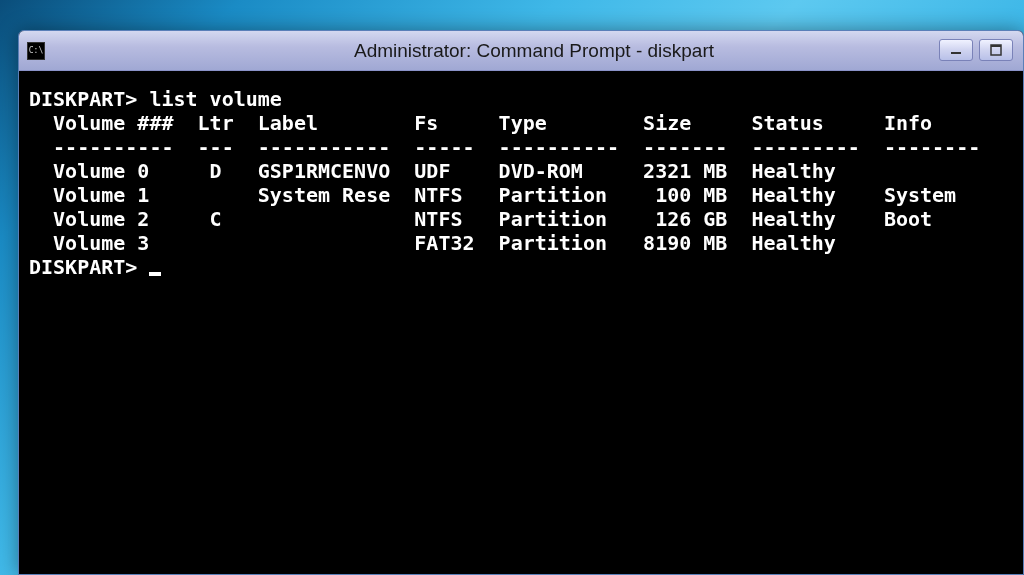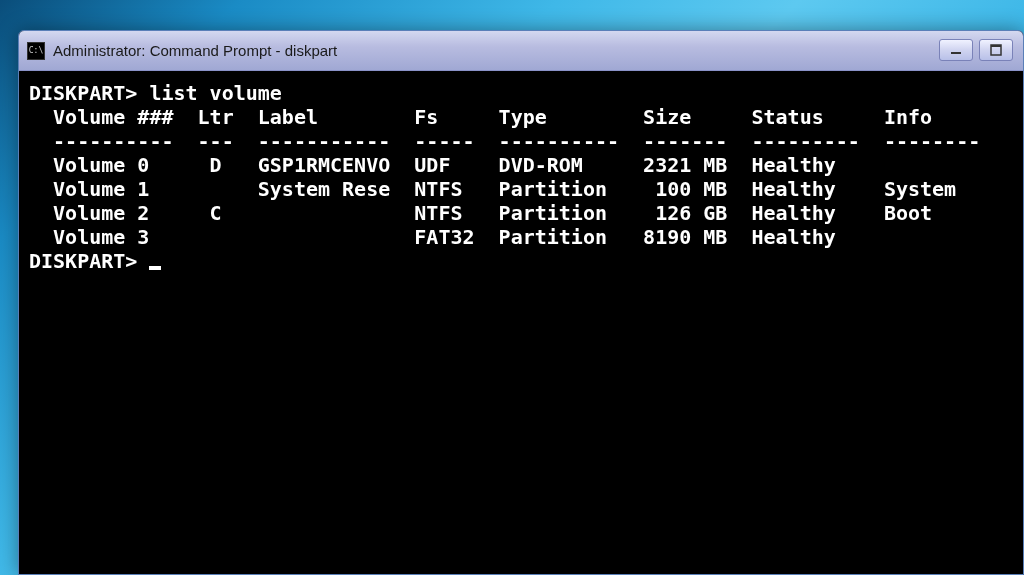--- a/index.html
+++ b/index.html
@@ -44,23 +44,24 @@
       margin-right: 8px;
       display: flex;
       align-items: center;
       justify-content: center;
       font-size: 8px;
       color: #ccc;
       font-family: monospace;
     }
     .titlebar-text {
       color: #1a1a1a;
-      font-size: 15px;
+      font-size: 19px;
       font-weight: 400;
       flex-grow: 1;
+      text-align: center;
     }
     .window-controls {
       display: flex;
       gap: 6px;
       position: absolute;
       right: 10px;
       top: 8px;
     }
     .win-btn {
       width: 34px;
@@ -68,21 +69,21 @@
       background: linear-gradient(180deg, #f0f2ff 0%, #d0d4f0 50%, #b8c0e8 100%);
       border: 1px solid #7a82b8;
       border-radius: 3px;
       display: flex;
       align-items: center;
       justify-content: center;
       cursor: pointer;
     }
     .win-btn svg { display: block; }
     .terminal {
-      padding: 10px 10px;
+      padding: 16px 10px;
       font-family: 'Consolas', 'Lucida Console', monospace;
       font-size: 20px;
       font-weight: bold;
       color: #fff;
       line-height: 1.2;
       letter-spacing: 0px;
       white-space: pre;
       background: #000;
       height: calc(100% - 40px);
     }

